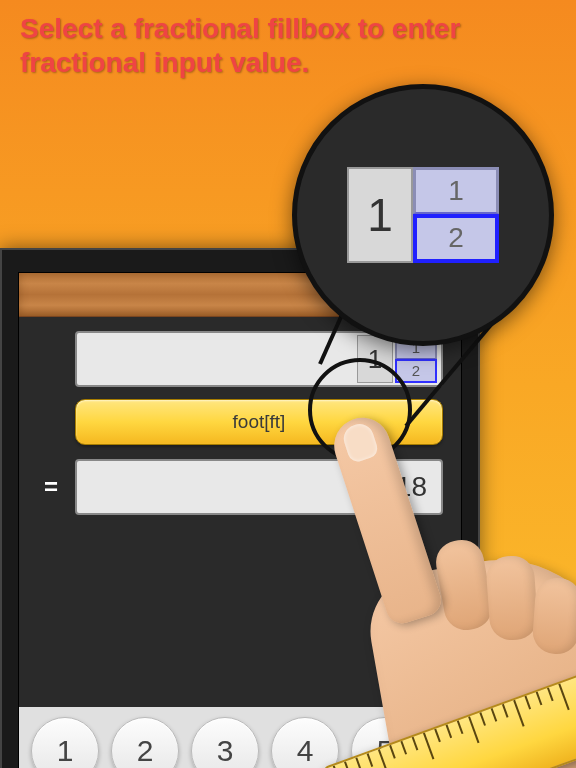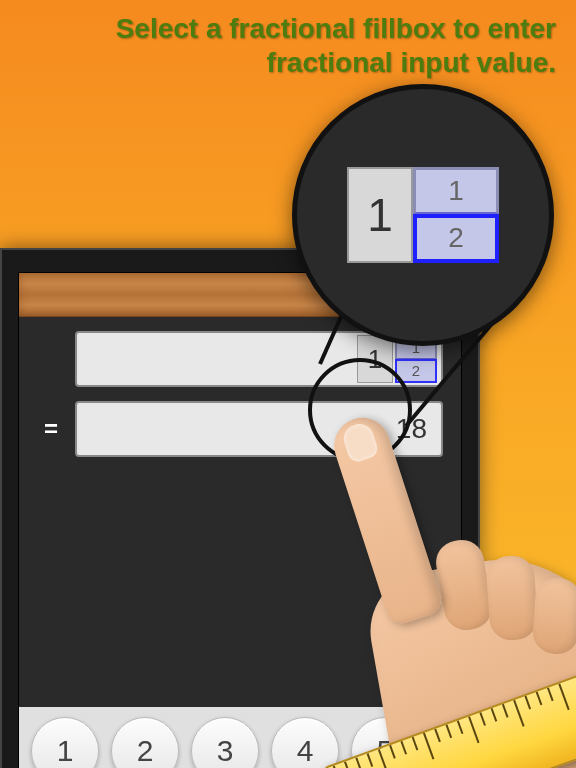--- a/index.html
+++ b/index.html
@@ -5,22 +5,22 @@
     * { margin: 0; padding: 0; box-sizing: border-box; }
     body {
       width: 576px;
       height: 768px;
       background: linear-gradient(180deg, #f58a1f 0%, #f9a825 50%, #fbc02d 100%);
       font-family: Arial, Helvetica, sans-serif;
       overflow: hidden;
       position: relative;
     }
     .headline {
-      text-align: right;
-      color: #4d7c0f;
+      text-align: left;
+      color: #ef4444;
       font-size: 28px;
       font-weight: bold;
       padding: 12px 20px 0 20px;
       line-height: 1.2;
       text-shadow: 1px 1px 2px rgba(0,0,0,0.3);
     }
     .tablet {
       position: absolute;
       left: 0;
       top: 248px;
@@ -310,20 +310,23 @@
       <div class="equals-col"></div>
       <div class="input-field">
         <div class="whole-box">1</div>
         <div class="frac-stack">
           <div class="frac-cell frac-top">1</div>
           <div class="frac-cell frac-bot">2</div>
         </div>
       </div>
     </div>
 
+    <div class="unit-row">
+      <div class="unit-btn">foot[ft]</div>
+    </div>
 
     <div class="row">
       <div class="equals-col">=</div>
       <div class="input-field">
         <span class="result-text">18</span>
       </div>
     </div>
 
 
     <div class="keypad">

